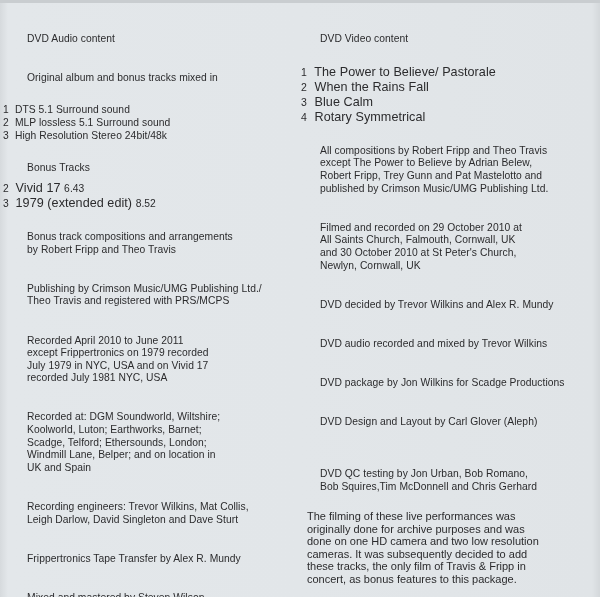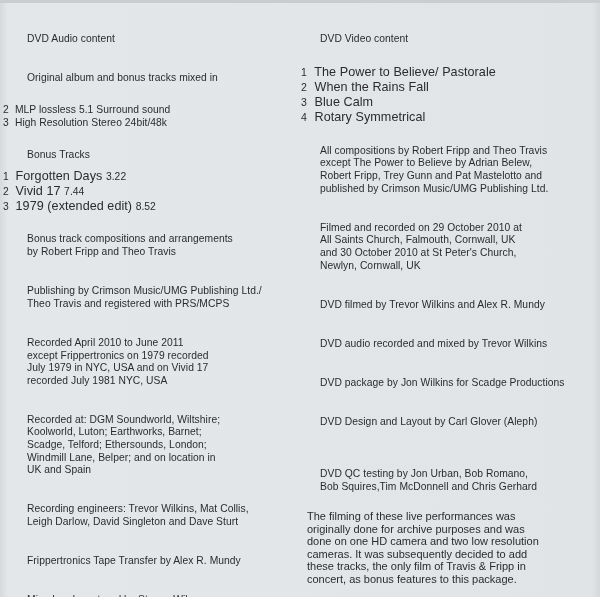--- a/index.html
+++ b/index.html
@@ -35,28 +35,28 @@
 
 <div class="page">
   <div class="topedge"></div>
 
   <div class="col col-left">
     <p class="p">DVD Audio content</p>
     <div class="gap"></div>
     <p class="p">Original album and bonus tracks mixed in</p>
     <div class="gap"></div>
     <div class="numlist">
+      <div class="row"><span class="num">1</span> <span>DTS 5.1 Surround sound</span></div>
       <div class="row"><span class="num">2</span> <span>MLP lossless 5.1 Surround sound</span></div>
       <div class="row"><span class="num">3</span> <span>High Resolution Stereo 24bit/48k</span></div>
     </div>
     <div class="gap"></div>
     <p class="p">Bonus Tracks</p>
     <div class="numlist big-left">
-      <div class="row"><span class="num dur">1</span> <span>Forgotten Days</span> <span class="dur">3.22</span></div>
-      <div class="row"><span class="num dur">2</span> <span>Vivid 17</span> <span class="dur">7.44</span></div>
+      <div class="row"><span class="num dur">2</span> <span>Vivid 17</span> <span class="dur">6.43</span></div>
       <div class="row"><span class="num dur">3</span> <span>1979 (extended edit)</span> <span class="dur">8.52</span></div>
     </div>
     <div class="gap"></div>
     <p class="p">Bonus track compositions and arrangements
 by Robert Fripp and Theo Travis</p>
     <div class="gap"></div>
     <p class="p">Publishing by Crimson Music/UMG Publishing Ltd./
 Theo Travis and registered with PRS/MCPS</p>
     <div class="gap"></div>
     <p class="p">Recorded April 2010 to June 2011
@@ -92,21 +92,21 @@
     <p class="p">All compositions by Robert Fripp and Theo Travis
 except The Power to Believe by Adrian Belew,
 Robert Fripp, Trey Gunn and Pat Mastelotto and
 published by Crimson Music/UMG Publishing Ltd.</p>
     <div class="gap"></div>
     <p class="p">Filmed and recorded on 29 October 2010 at
 All Saints Church, Falmouth, Cornwall, UK
 and 30 October 2010 at St Peter's Church,
 Newlyn, Cornwall, UK</p>
     <div class="gap"></div>
-    <p class="p">DVD filmed by Trevor Wilkins and Alex R. Mundy</p>
+    <p class="p">DVD decided by Trevor Wilkins and Alex R. Mundy</p>
     <div class="gap"></div>
     <p class="p">DVD audio recorded and mixed by Trevor Wilkins</p>
     <div class="gap"></div>
     <p class="p">DVD package by Jon Wilkins for Scadge Productions</p>
     <div class="gap"></div>
     <p class="p">DVD Design and Layout by Carl Glover (Aleph)</p>
     <div class="gap"></div>
     <div class="gap"></div>
     <p class="p">DVD QC testing by Jon Urban, Bob Romano,
 Bob Squires,Tim McDonnell and Chris Gerhard</p>

